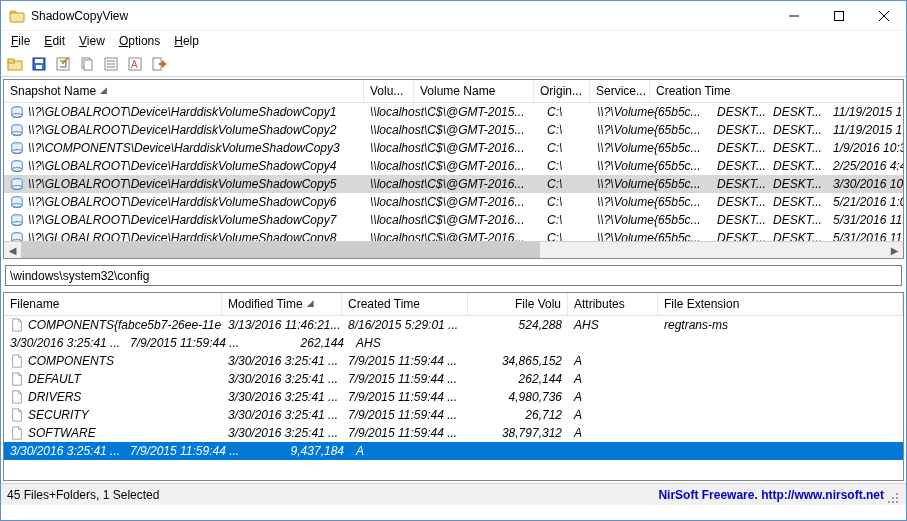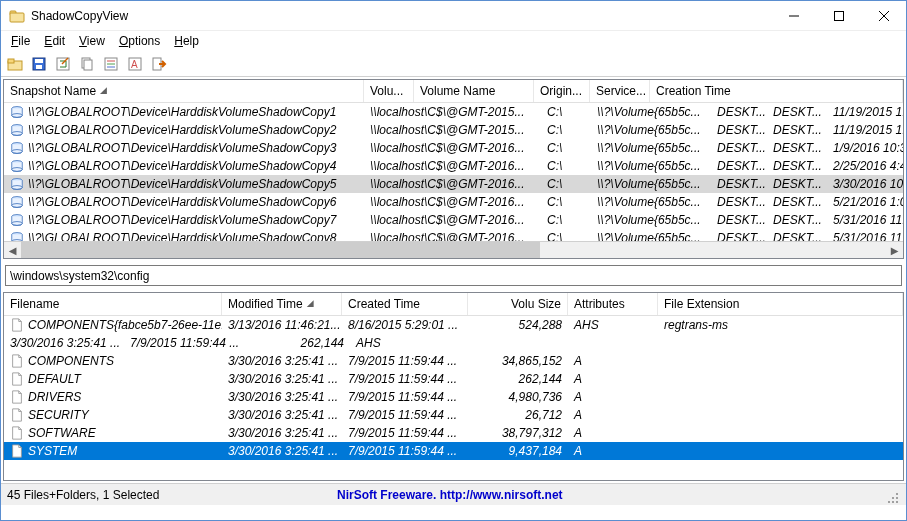--- a/index.html
+++ b/index.html
@@ -138,21 +138,21 @@
   .lv-bottom { height: 189px; display:flex; flex-direction:column; }
   .statusbar {
     height: 22px;
     border-top: 1px solid #d0d0d0;
     display: flex;
     align-items: center;
     padding: 0 6px;
     background: #f0f0f0;
   }
   .statusbar .left { flex: 0 0 330px; }
-  .statusbar .mid { flex: 1; text-align: left; }
+  .statusbar .mid { flex: 1; text-align: right; }
   .statusbar .link { color: #0000cc; font-weight: bold; }
   .statusbar .grip {
     width: 16px; height: 16px;
     align-self: flex-end;
   }
   .sort-arrow { font-size:9px; color:#606060; margin-left:4px; display:inline-block; transform: translateY(-1px);}
   svg { display:block; }
   .fileicon { width:14px; height:14px; flex-shrink:0; }
 </style>
 </head>
@@ -305,21 +305,21 @@
       </div>
       <div class="lv-row">
         <div class="cell" style="width:360px">
           <span>
             <svg class="fileicon" viewBox="0 0 16 16">
               <ellipse cx="8" cy="4" rx="6" ry="2.2" fill="#cfe4ff" stroke="#4a7abf"></ellipse>
               <path d="M2 4v8a6 2.2 0 0 0 12 0V4" fill="#e9f2ff" stroke="#4a7abf"></path>
               <ellipse cx="8" cy="12" rx="6" ry="2.2" fill="none" stroke="#4a7abf"></ellipse>
             </svg>
           </span>
-          <span>\\?\GLOBALROOT\Device\HarddiskVolumeShadowCopy3</span>
+          <span>\\?\COMPONENTS\Device\HarddiskVolumeShadowCopy3</span>
         </div>
         <div class="cell" style="width:177px">\\localhost\C$\@GMT-2016...</div>
         <div class="cell" style="width:50px">C:\</div>
         <div class="cell" style="width:120px">\\?\Volume{65b5c...</div>
         <div class="cell" style="width:56px">DESKT...</div>
         <div class="cell" style="width:60px">DESKT...</div>
         <div class="cell" style="flex:1">1/9/2016 10:33:</div>
       </div>
       <div class="lv-row">
         <div class="cell" style="width:360px">
@@ -431,21 +431,21 @@
         <span>Filename</span>
       </div>
     <div class="col" style="width:120px">
         <span>Modified Time</span>
         <span class="sort-arrow">◢</span>
       </div>
     <div class="col" style="width:126px">
         <span>Created Time</span>
       </div>
     <div class="col" style="width:100px;justify-content:flex-end">
-        <span>Volu Size</span>
+        <span>File Volu</span>
       </div>
     <div class="col" style="width:90px">
         <span>Attributes</span>
       </div>
     <div class="col" style="flex:1">
         <span>File Extension</span>
       </div>
   </div>
   <div class="lv-body" id="bottom-body">
       <div class="lv-row">
@@ -545,29 +545,20 @@
           </span>
           <span>SOFTWARE</span>
         </div>
         <div class="cell" style="width:120px">3/30/2016 3:25:41 ...</div>
         <div class="cell" style="width:126px">7/9/2015 11:59:44 ...</div>
         <div class="cell num" style="width:100px">38,797,312</div>
         <div class="cell" style="width:90px">A</div>
         <div class="cell" style="flex:1"></div>
       </div>
       <div class="lv-row file-selected">
-        <div class="cell" style="width:218px">
-          <span>
-            <svg class="fileicon" viewBox="0 0 16 16">
-              <path d="M3 1h7l3 3v11H3z" fill="#fff" stroke="#999"></path>
-              <path d="M10 1v3h3" fill="none" stroke="#999"></path>
-            </svg>
-          </span>
-          <span>SYSTEM</span>
-        </div>
         <div class="cell" style="width:120px">3/30/2016 3:25:41 ...</div>
         <div class="cell" style="width:126px">7/9/2015 11:59:44 ...</div>
         <div class="cell num" style="width:100px">9,437,184</div>
         <div class="cell" style="width:90px">A</div>
         <div class="cell" style="flex:1"></div>
       </div>
     </div>
 </div>
 
 <div class="statusbar">

